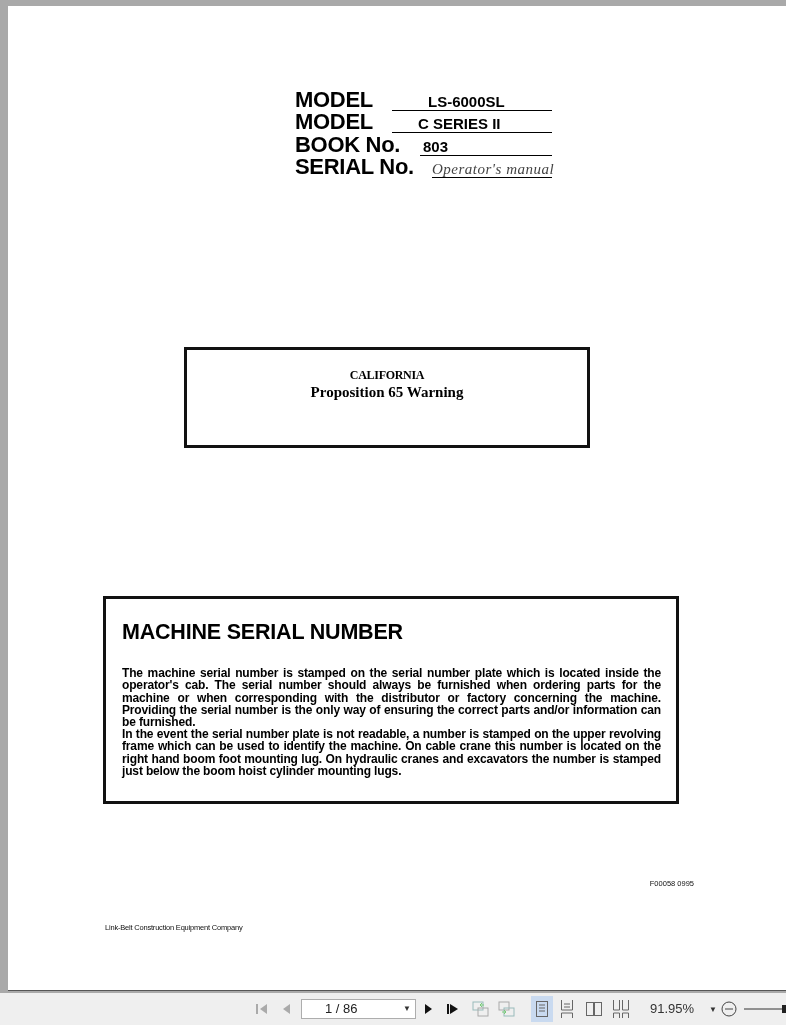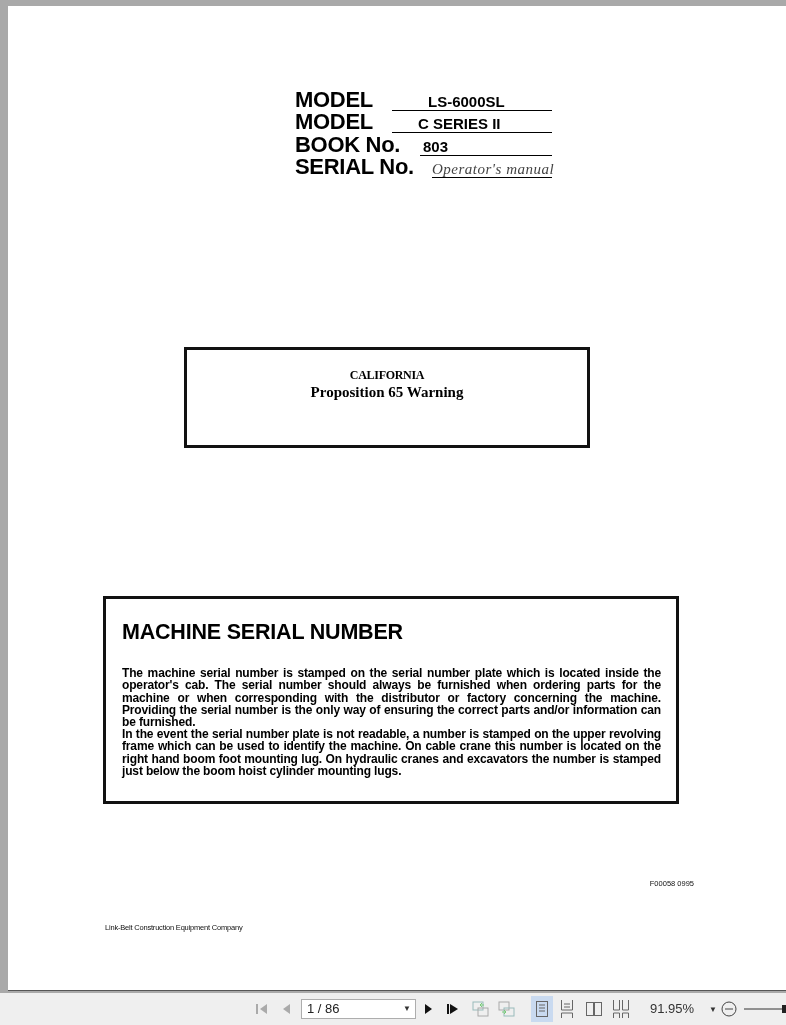--- a/index.html
+++ b/index.html
@@ -21,21 +21,21 @@
     .msn { position:absolute; left:95px; top:590px; width:576px; height:208px; border:3px solid #111; box-sizing:border-box; color:#000; }
     .msn-title { position:absolute; left:16px; top:21px; font-weight:bold; font-size:21.5px; letter-spacing:-0.2px; }
     .msn-p { position:absolute; left:16px; width:539px; font-weight:bold; font-size:12px; line-height:12.3px; text-align:justify; letter-spacing:-0.15px; }
     .msn-p1 { top:68px; }
     .msn-p2 { top:129px; }
     .foot-l { position:absolute; left:97px; top:917px; font-size:7.5px; color:#111; letter-spacing:-0.2px; }
     .foot-r { position:absolute; right:94px; top:873px; font-size:7.5px; color:#111; }
     .toolbar { position:absolute; left:0; top:993px; width:786px; height:32px; background:#efefef; border-bottom:1px solid #555; }
     .tb { position:absolute; top:0; height:32px; display:flex; align-items:center; justify-content:center; color:#555; font-size:14px; }
     .tb svg { display:block; }
-    .pagebox { position:absolute; left:301px; top:6px; width:115px; height:20px; background:#fff; border:1px solid #adadad; box-sizing:border-box; font-size:13px; color:#222; padding-left:5px; line-height:18px; }
+    .pagebox { position:absolute; left:301px; top:6px; width:115px; height:20px; background:#fff; border:1px solid #adadad; box-sizing:border-box; font-size:13px; color:#222; padding-left:23px; line-height:18px; }
     .pagebox .dd { position:absolute; right:4px; top:0; font-size:8px; color:#333; }
     .zoomtxt { position:absolute; left:650px; top:0; line-height:32px; font-size:13px; color:#333; }
     .sel { background:#c9daf0; }
   </style>
 </head>
 <body>
 
 <div class="page">
   <div class="hdr">
     <div class="hdr-row" style="position:relative;">

